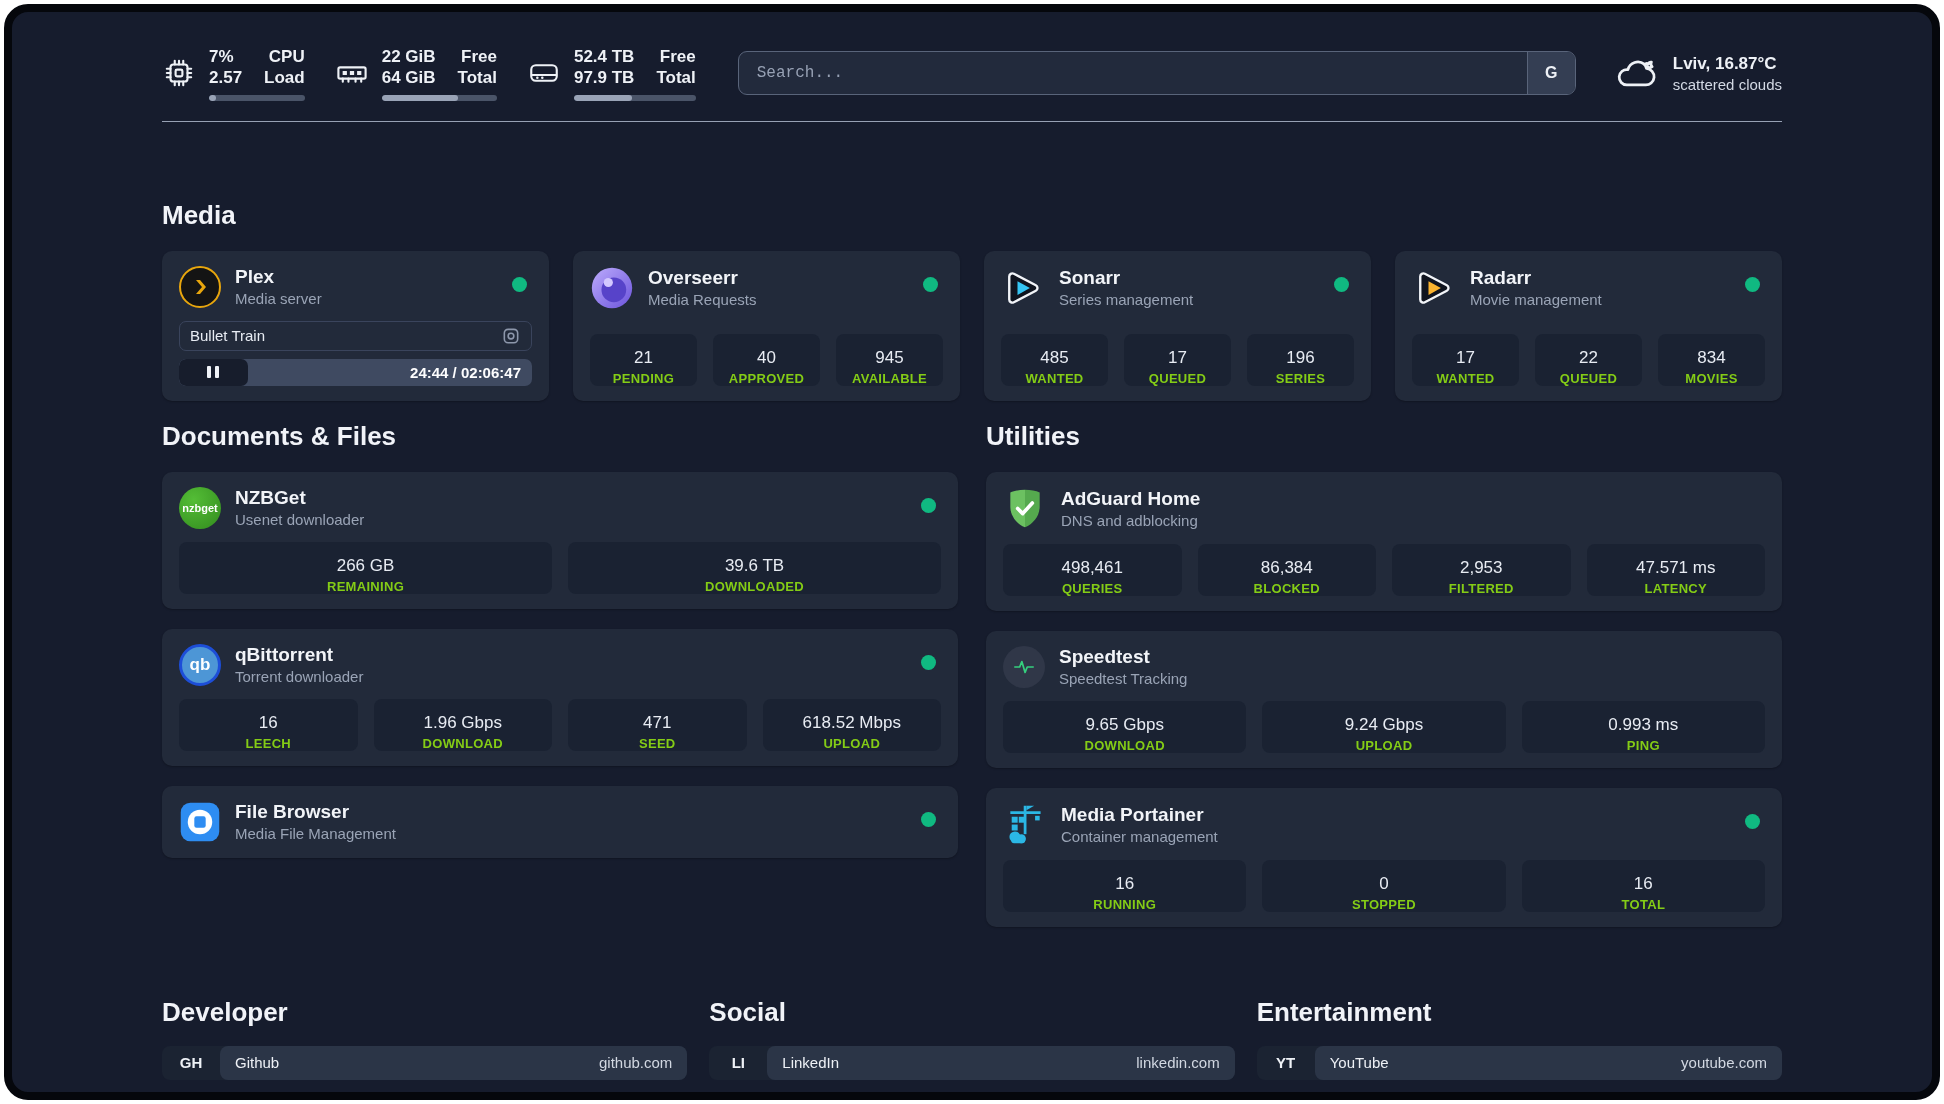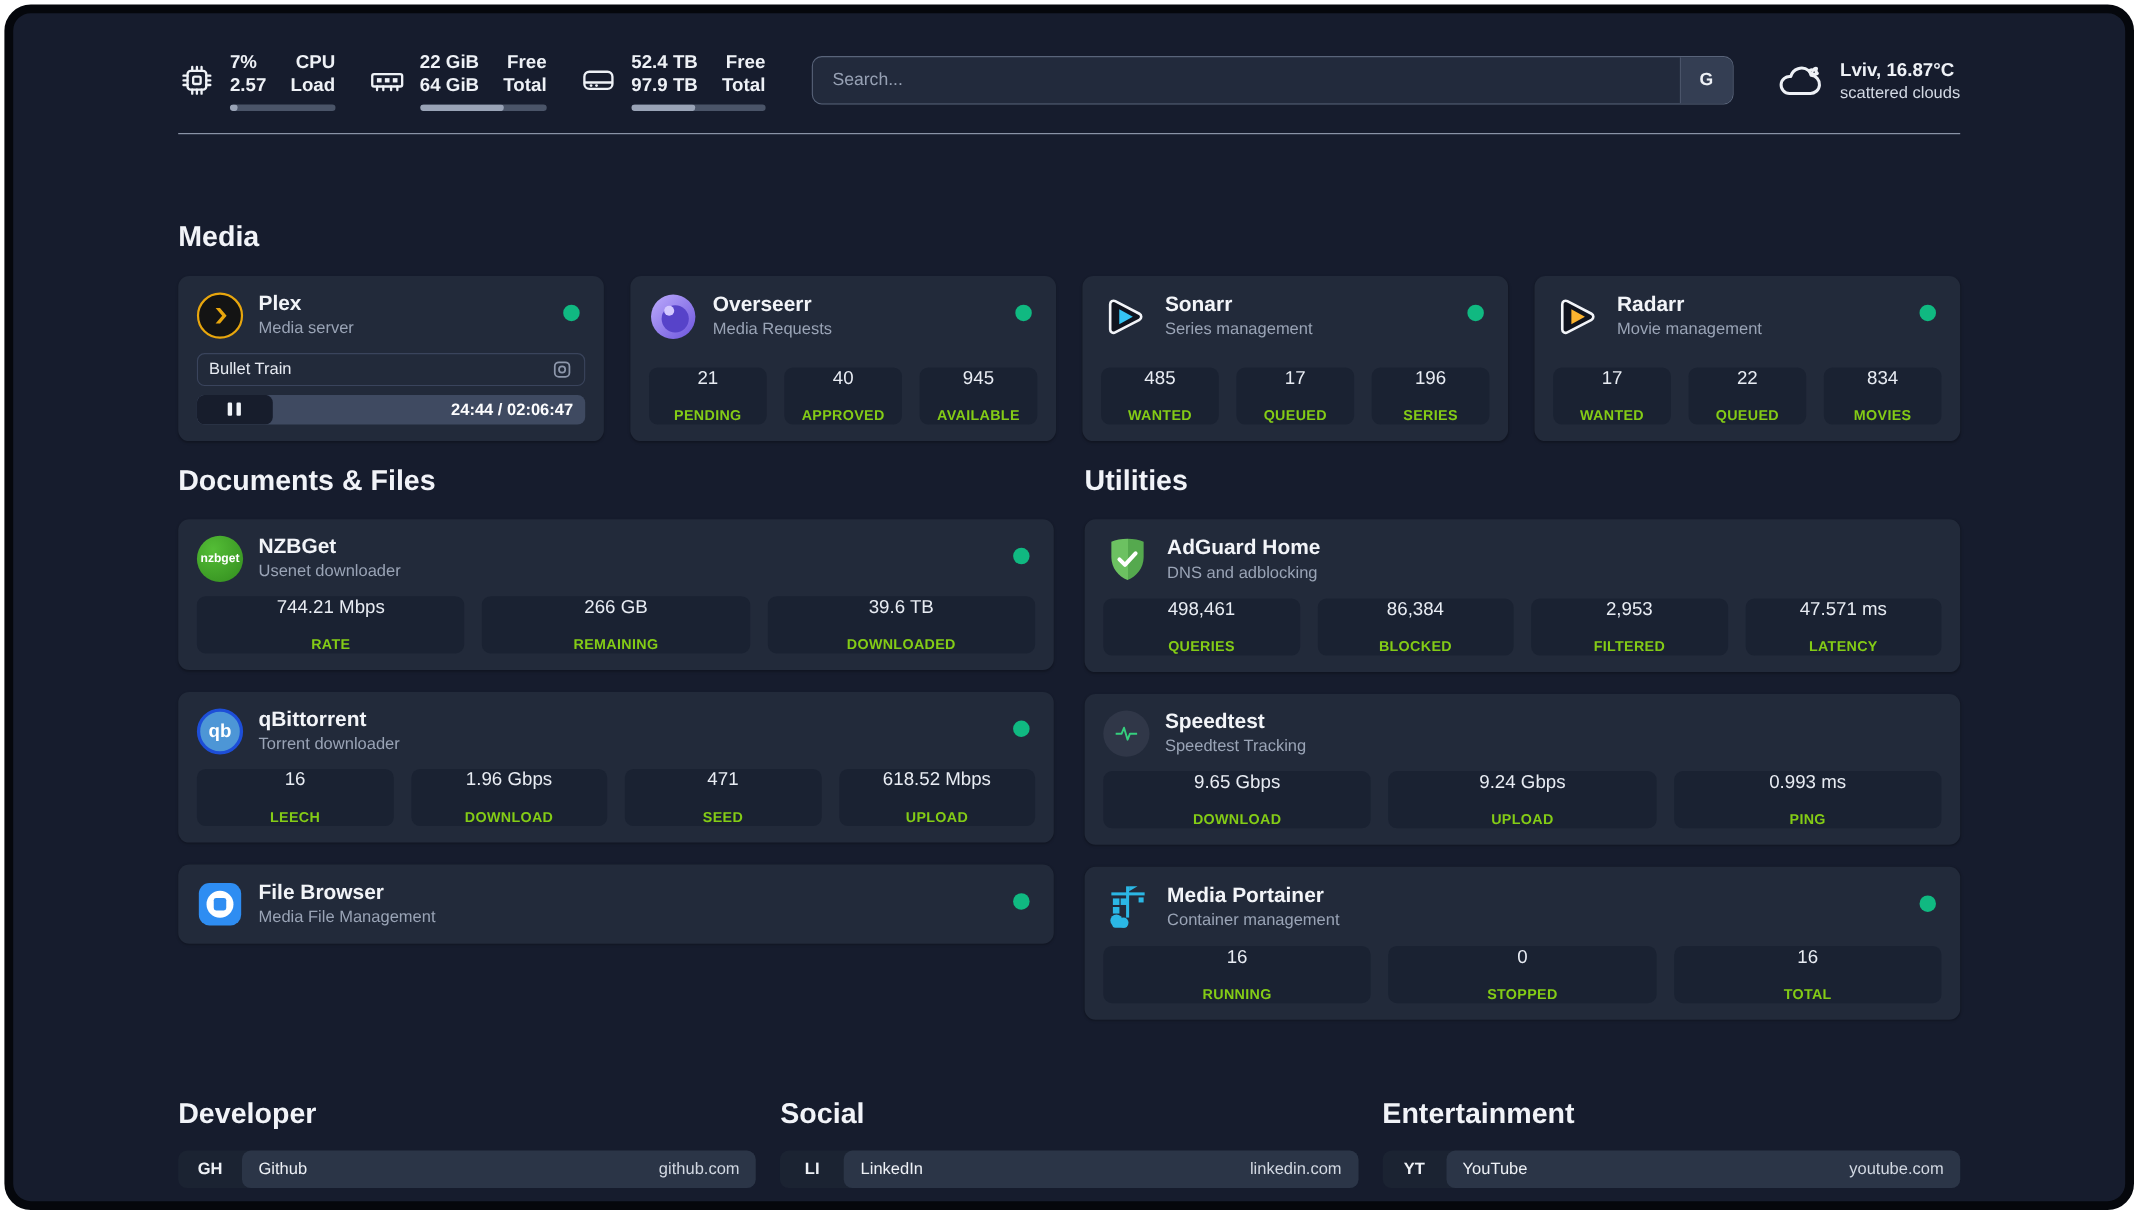--- a/index.html
+++ b/index.html
@@ -19,21 +19,21 @@
   .sysstat-body { display:flex; flex-direction:column; }
   .sysstat-rows { display:flex; gap:22px; font-size:17px; font-weight:600; color:#eef1f6; line-height:1.25; }
   .sysstat-col.values { text-align:left; }
   .sysstat-col.labels { text-align:right; }
   .sysstat-bar { margin-top:6px; height:6px; border-radius:3px; background:#4a5468; position:relative; overflow:hidden; }
   .sysstat-fill { position:absolute; left:0; top:0; bottom:0; border-radius:3px; background:#99a3b6; }
 
   .searchbox { flex:1; margin:0 38px 0 42px; height:44px; position:relative;
     background:#222a3c; border:1px solid #59647a; border-radius:9px; }
   .searchbox input { position:absolute; inset:0; background:transparent; border:none; outline:none;
-    padding:0 60px 0 18px; font-size:16px; color:#e6eaf2; font-family:Liberation Sans, sans-serif; }
+    padding:0 60px 0 18px; font-size:16px; color:#e6eaf2; font-family:Liberation Mono, monospace; }
   .searchbox input::placeholder { color:#97a1b4; }
   .search-engine { position:absolute; right:0; top:0; bottom:0; width:48px; background:#343e53;
     border-left:1px solid #59647a; border-radius:0 8px 8px 0; display:flex; align-items:center; justify-content:center;
     color:#eef1f6; font-size:16px; font-weight:600; cursor:pointer; }
 
   .weather { display:flex; gap:15px; align-items:center; }
   .weather-icon { width:44px; height:44px; }
   .weather-icon svg { width:100%; height:100%; }
   .weather-title { font-size:17px; font-weight:600; color:#eef1f6; }
   .weather-sub { font-size:15px; color:#d3d9e4; margin-top:2px; }
@@ -53,21 +53,21 @@
     display:flex; flex-direction:column; box-shadow:0 1px 2px rgba(0,0,0,.25); cursor:pointer; }
   .card-head { display:flex; gap:14px; align-items:center; }
   .app-icon { width:44px; height:44px; flex:0 0 auto; display:flex; align-items:center; justify-content:center; }
   .app-icon svg { width:100%; height:100%; }
   .app-title { font-size:19px; font-weight:600; color:#f2f4f8; line-height:1.15; }
   .app-sub { font-size:15px; color:#9aa4b6; margin-top:3px; }
   .status-dot { position:absolute; top:26px; right:22px; width:15px; height:15px; border-radius:50%; }
 
   .tiles { display:grid; grid-auto-flow:column; grid-auto-columns:1fr; gap:16px; margin-top:auto; padding-top:13px; }
   .tile { background:#1a2232; border-radius:8px; height:52px; display:flex; flex-direction:column;
-    align-items:center; justify-content:flex-start; gap:16px; }
+    align-items:center; justify-content:flex-end; gap:3px; }
   .tile-value { font-size:17px; color:#e8ecf3; }
   .tile-label { font-size:13px; font-weight:700; color:#84cc16; letter-spacing:.3px; }
 
   
   .np-title-row { margin-top:13px; border:1px solid #3a445c; border-radius:7px; padding:4px 10px;
     display:flex; justify-content:space-between; align-items:center; font-size:15px; color:#e8ecf3; }
   .np-video-icon { width:20px; height:20px; }
   .np-progress { margin-top:8px; height:27px; background:#3f4a61; border-radius:7px; position:relative;
     display:flex; align-items:center; overflow:hidden; }
   .np-played { height:100%; background:#171d2c; border-radius:7px; display:flex; align-items:center; justify-content:center; gap:4px; }
@@ -345,24 +345,20 @@
             <span class="app-icon icon-circle nzbget-icon" style="width:42px;height:42px;">
               <span>nzbget</span>
             </span>
             <div class="app-text">
               <div class="app-title">NZBGet</div>
               <div class="app-sub">Usenet downloader</div>
             </div>
           </div>
           <div class="tiles">
             <div class="tile">
-              <div class="tile-value">744.21 Mbps</div>
-              <div class="tile-label">RATE</div>
-            </div>
-            <div class="tile">
               <div class="tile-value">266 GB</div>
               <div class="tile-label">REMAINING</div>
             </div>
             <div class="tile">
               <div class="tile-value">39.6 TB</div>
               <div class="tile-label">DOWNLOADED</div>
             </div>
           </div>
         </div>
 

